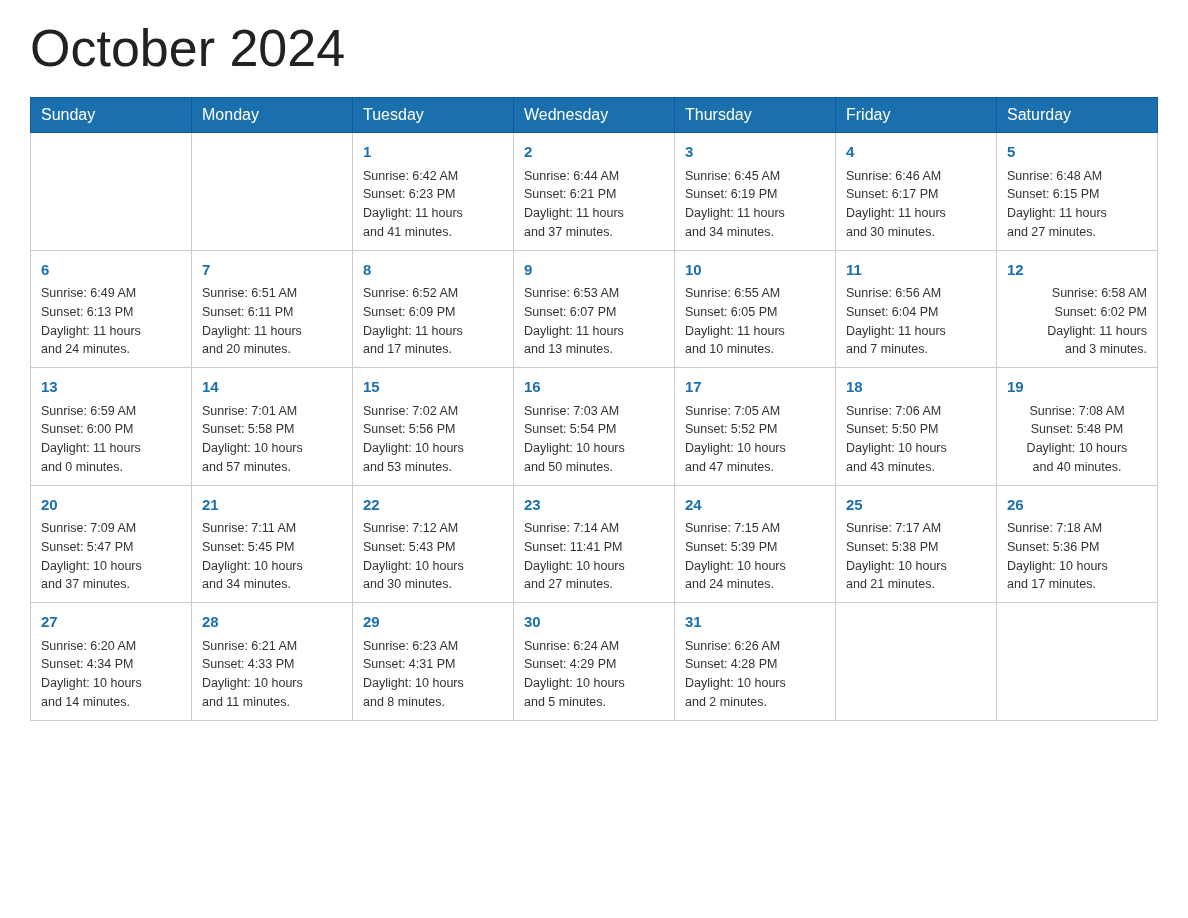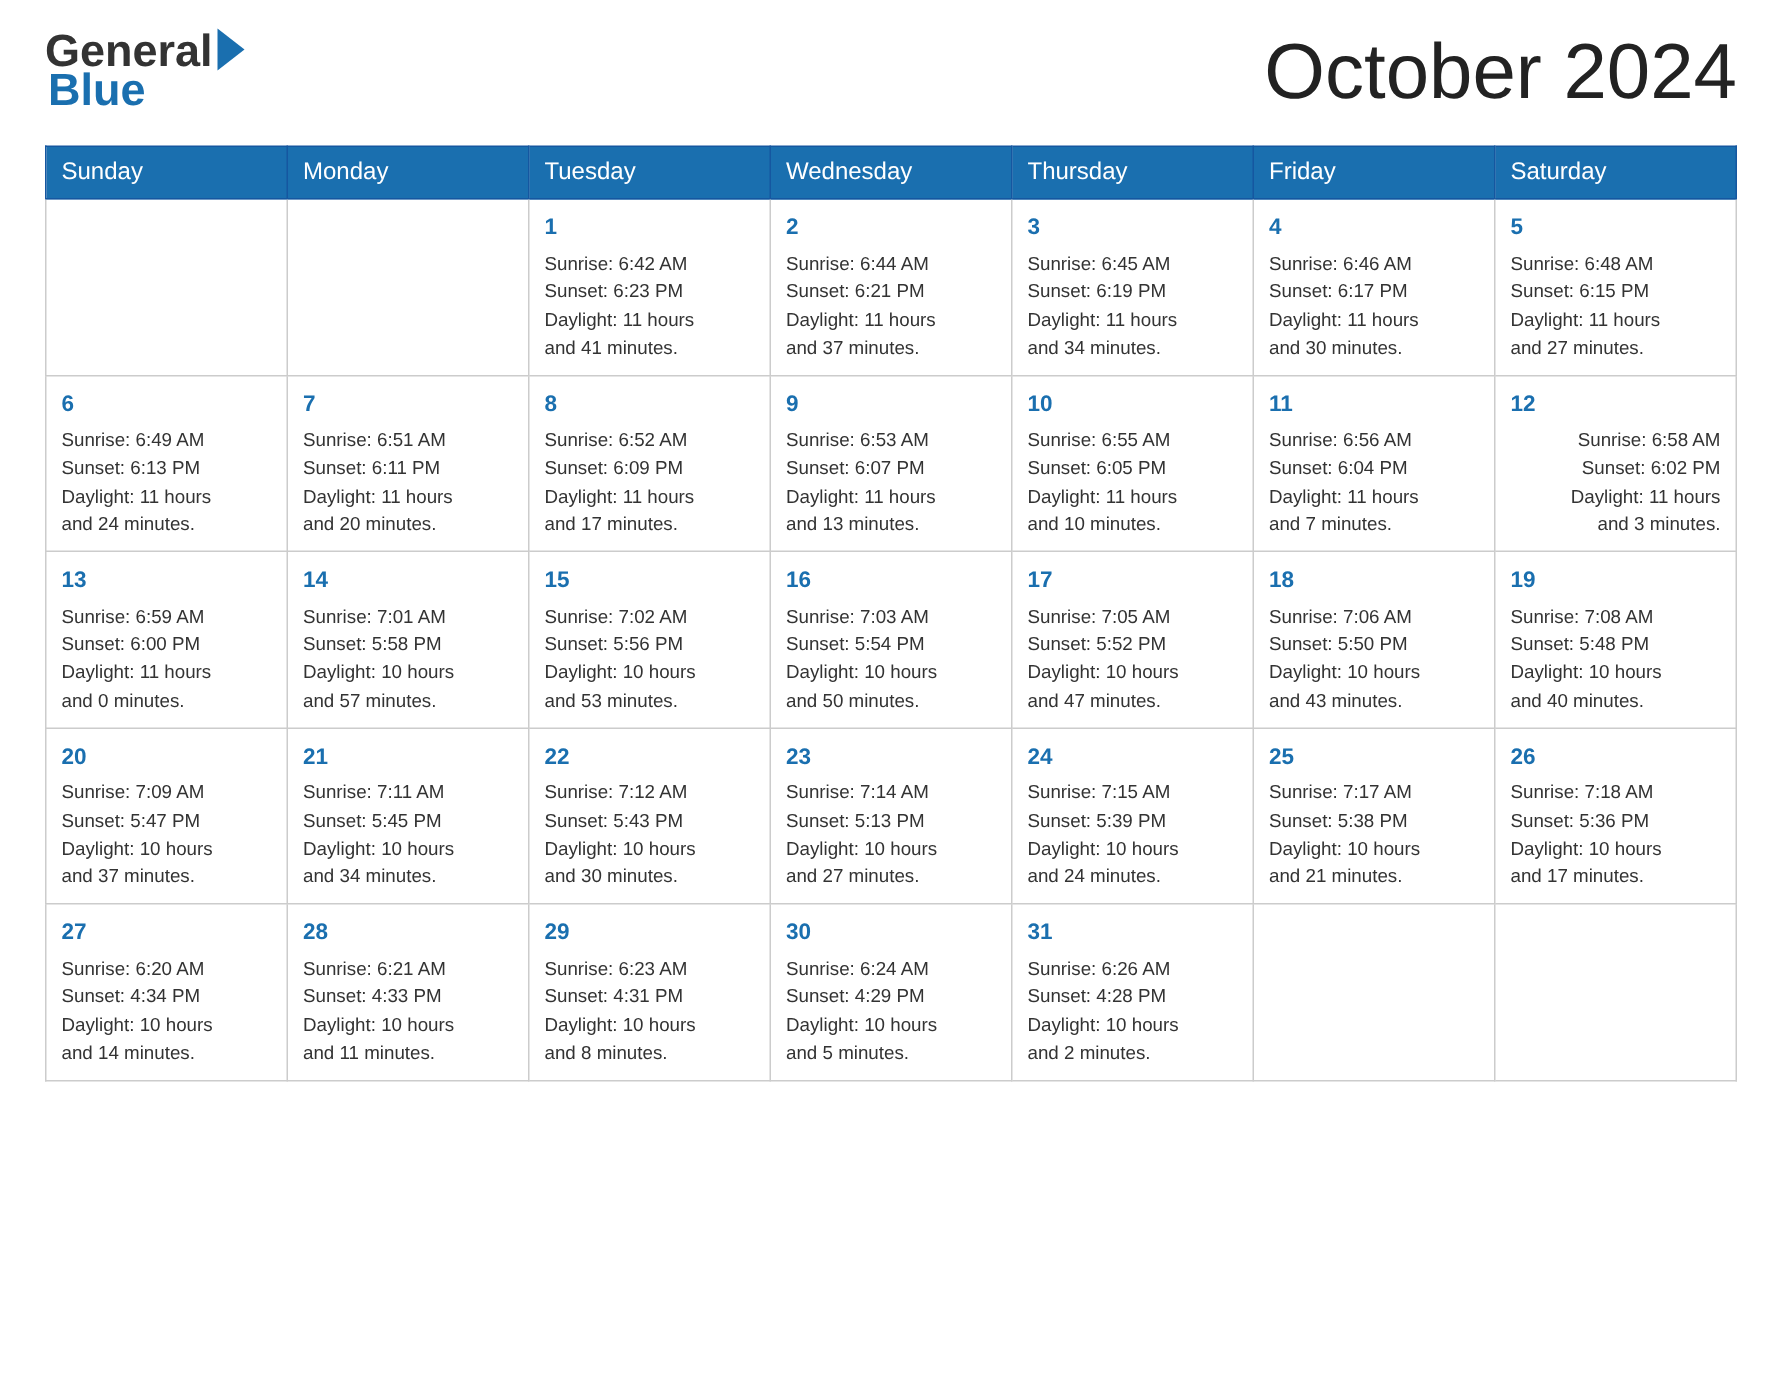--- a/index.html
+++ b/index.html
@@ -97,27 +97,20 @@
       margin-left: 2px;
     }
     .logo-wrapper {
       line-height: 1;
     }
   </style>
 </head>
 <body>
 
 <div class="header">
-  <div class="logo-wrapper">
-    <div class="logo-line1">
-      <span class="logo-general">General</span>
-      <span class="logo-arrow"></span>
-    </div>
-    <div class="logo-line2">Blue</div>
-  </div>
   <div class="title-area">
     <div class="month-title">October 2024</div>
   </div>
 </div>
 
 <table class="calendar">
   <thead>
     <tr>
     <th>Sunday</th>
         <th>Monday</th>
@@ -257,21 +250,21 @@
         </td>
         <td>
           <span class="day-number">18</span>
           <div class="day-info" style="white-space: pre-line;">Sunrise: 7:06 AM
 Sunset: 5:50 PM
 Daylight: 10 hours
 and 43 minutes.</div>
         </td>
         <td>
           <span class="day-number">19</span>
-          <div class="day-info" style="white-space: pre-line;">Sunrise: 7:08 AM
+          <div class="day-info" style="white-space: pre-line; text-align: center;">Sunrise: 7:08 AM
 Sunset: 5:48 PM
 Daylight: 10 hours
 and 40 minutes.</div>
         </td>
       </tr>
       <tr>
         <td>
           <span class="day-number">20</span>
           <div class="day-info" style="white-space: pre-line;">Sunrise: 7:09 AM
 Sunset: 5:47 PM
@@ -288,21 +281,21 @@
         <td>
           <span class="day-number">22</span>
           <div class="day-info" style="white-space: pre-line;">Sunrise: 7:12 AM
 Sunset: 5:43 PM
 Daylight: 10 hours
 and 30 minutes.</div>
         </td>
         <td>
           <span class="day-number">23</span>
           <div class="day-info" style="white-space: pre-line;">Sunrise: 7:14 AM
-Sunset: 5:13 PM
+Sunset: 11:41 PM
 Daylight: 10 hours
 and 27 minutes.</div>
         </td>
         <td>
           <span class="day-number">24</span>
           <div class="day-info" style="white-space: pre-line;">Sunrise: 7:15 AM
 Sunset: 5:39 PM
 Daylight: 10 hours
 and 24 minutes.</div>
         </td>

